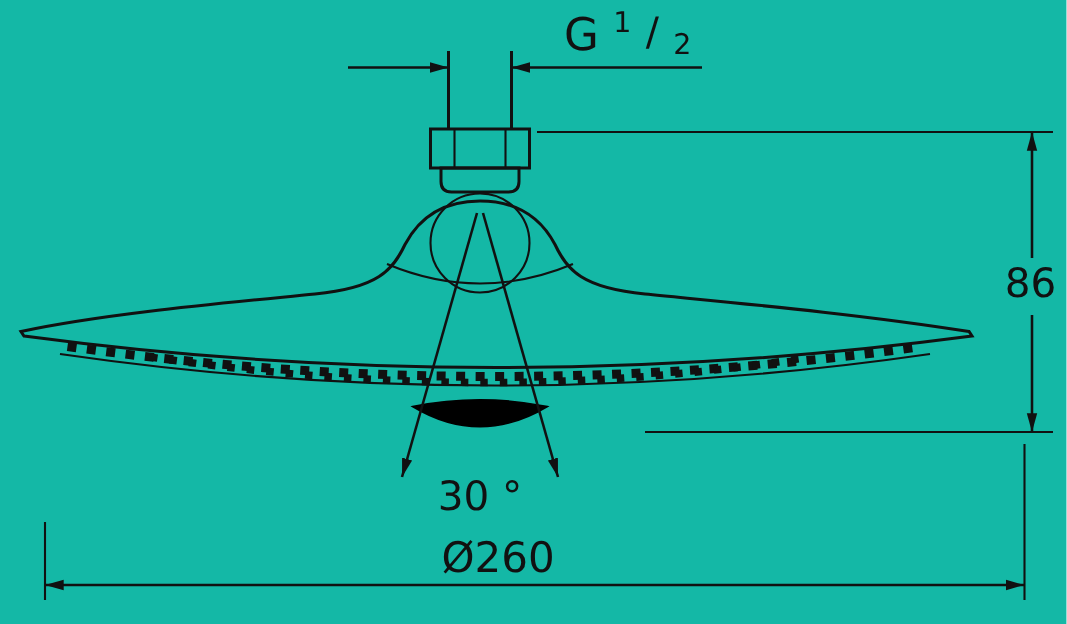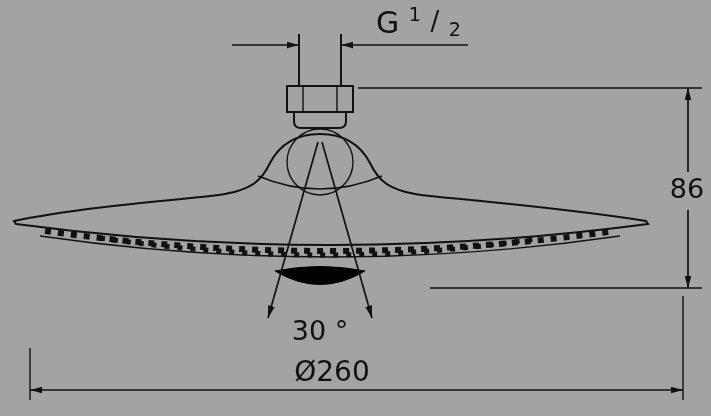--- a/index.html
+++ b/index.html
@@ -1,18 +1,18 @@
 <!DOCTYPE html>
 <html><head>
 <meta charset="utf-8">
 <style>
   html, body { margin: 0; padding: 0; background: #ffffff; }
   .canvas {
     width: 711px; height: 416px;
-    background: #a3a3a3;
+    background: #14b8a6;
     position: relative;
     overflow: hidden;
     font-family: "DejaVu Sans", sans-serif;
   }
   svg text {
     font-family: "DejaVu Sans", sans-serif;
     fill: #111111;
   }
   .ln   { stroke: #111111; stroke-width: 2;   fill: none; }
   .thin { stroke: #111111; stroke-width: 1.4; fill: none; }

